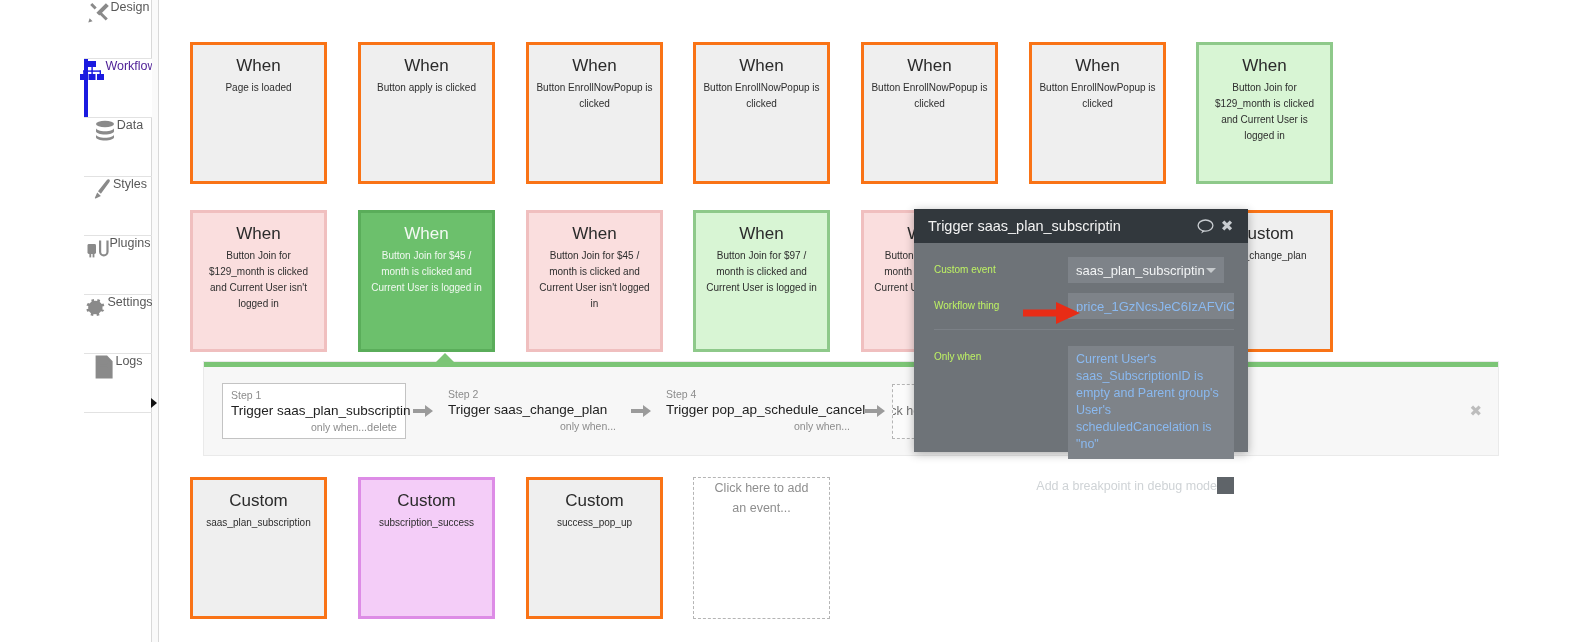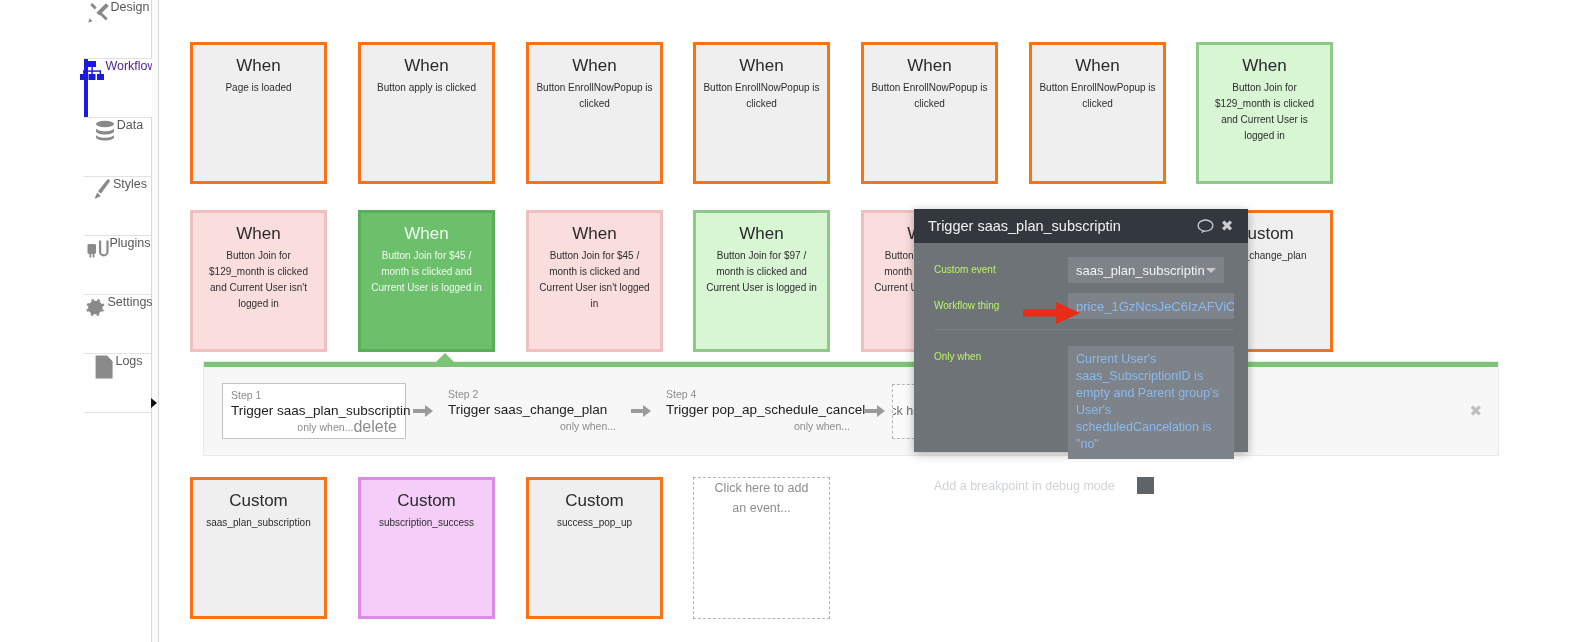--- a/index.html
+++ b/index.html
@@ -97,21 +97,21 @@
 
   .step{
     box-sizing:border-box;width:184px;height:56px;
     padding:5px 8px 0 8px;background:transparent;cursor:pointer;
   }
   .step.selected{border:1px solid #c3c3c3;background:#ffffff;}
   .step .slabel{font-size:10.5px;line-height:13px;color:#8c8c8c;}
   .step .stitle{font-size:13.5px;line-height:18px;color:#212121;white-space:nowrap;}
   .step .srow{display:flex;justify-content:flex-end;align-items:center;}
   .step .sonly{font-size:10.5px;line-height:14px;color:#8c8c8c;}
-  .step .sdelete{font-size:16px;line-height:14px;color:#8c8c8c;cursor:pointer;}
+  .step .sdelete{font-size:11px;line-height:14px;color:#8c8c8c;cursor:pointer;}
 
   .step-arrow{
     width:34px;flex:0 0 34px;display:flex;align-items:center;justify-content:center;
     color:#9b9b9b;
   }
   .step-add{
     box-sizing:border-box;width:126px;height:55px;border:1px dashed #b5b5b5;
     background:#fbfbfb;display:flex;align-items:center;justify-content:center;
     font-size:12.5px;color:#707070;cursor:pointer;white-space:nowrap;overflow:hidden;
   }
@@ -147,22 +147,22 @@
   #custom-event-value{color:#f2f4f5;font-size:13px;}
   .caret-dn{width:0;height:0;border-left:5px solid transparent;border-right:5px solid transparent;border-top:5px solid #c5c9cc;}
   #workflow-thing-field{width:170px;color:#8ab9f0;}
   #onlywhen-row{display:flex;align-items:flex-start;margin-top:16px;}
   #onlywhen-field{
     background:#7e8389;width:228px;box-sizing:border-box;padding:5px 8px 6px 8px;
     font-size:12.5px;line-height:17px;color:#8ab9f0;cursor:pointer;
   }
   #popup-divider{height:1px;background:#7b8086;margin:4px 0 0 0;}
   #breakpoint-row{
-    display:flex;align-items:center;justify-content:flex-start;
-    padding:0 14px 0 20px;margin-top:18px;box-sizing:border-box;gap:22px;
+    display:flex;align-items:center;justify-content:flex-end;
+    padding:0 14px 0 20px;margin-top:18px;box-sizing:border-box;
   }
   #breakpoint-label{font-size:12.5px;color:#cfd3d6;}
   #breakpoint-checkbox{width:17px;height:17px;background:#5f6469;cursor:pointer;}
 
   
   #red-arrow{position:absolute;left:1023px;top:300px;width:58px;height:26px;z-index:60;pointer-events:none;}
 </style>
 </head>
 <body>
 

